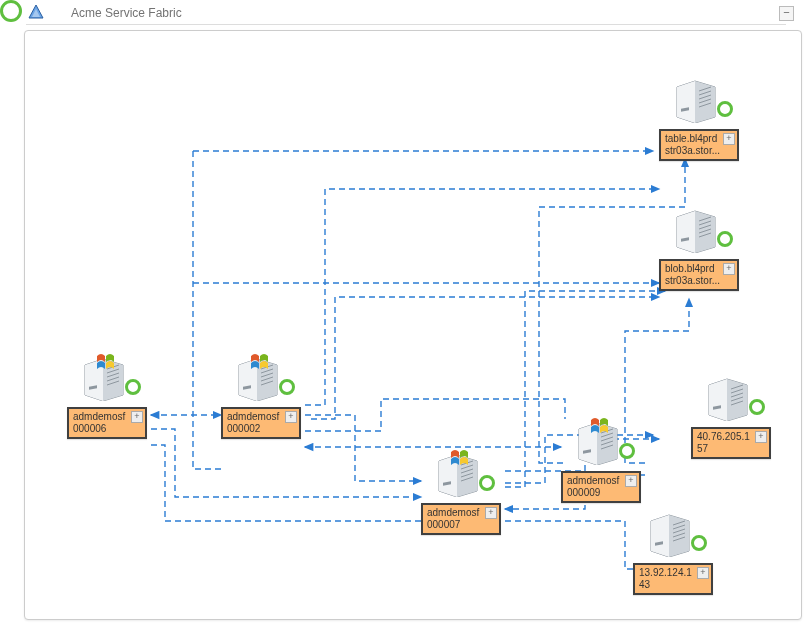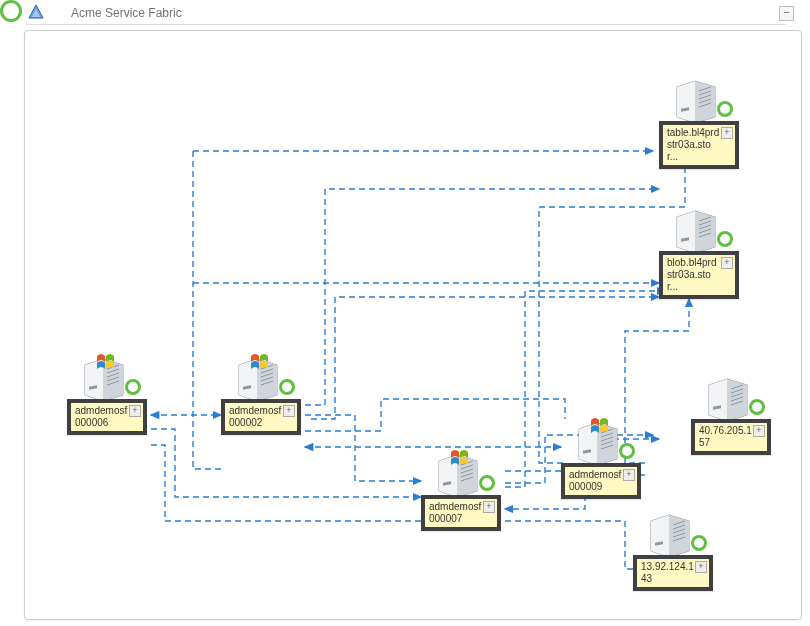--- a/index.html
+++ b/index.html
@@ -80,23 +80,23 @@
     border-radius: 4px;
     background: #fff;
     box-shadow: 0 1px 2px rgba(0,0,0,0.08);
     overflow: hidden;
   }
   .node {
     position: absolute;
     width: 80px;
   }
   .node .label-box {
-    margin-top: 2px;
-    border: 4px solid #404040;
-    background: #fef9c3;
+    margin-top: 10px;
+    border: 2px solid #404040;
+    background: #fdba74;
     padding: 2px 4px 2px 4px;
     position: relative;
     min-height: 24px;
     box-shadow: 0 1px 1px rgba(0,0,0,0.1);
   }
   .node .label-text {
     font-size: 10px;
     line-height: 12px;
     word-break: break-all;
     padding-right: 10px;

